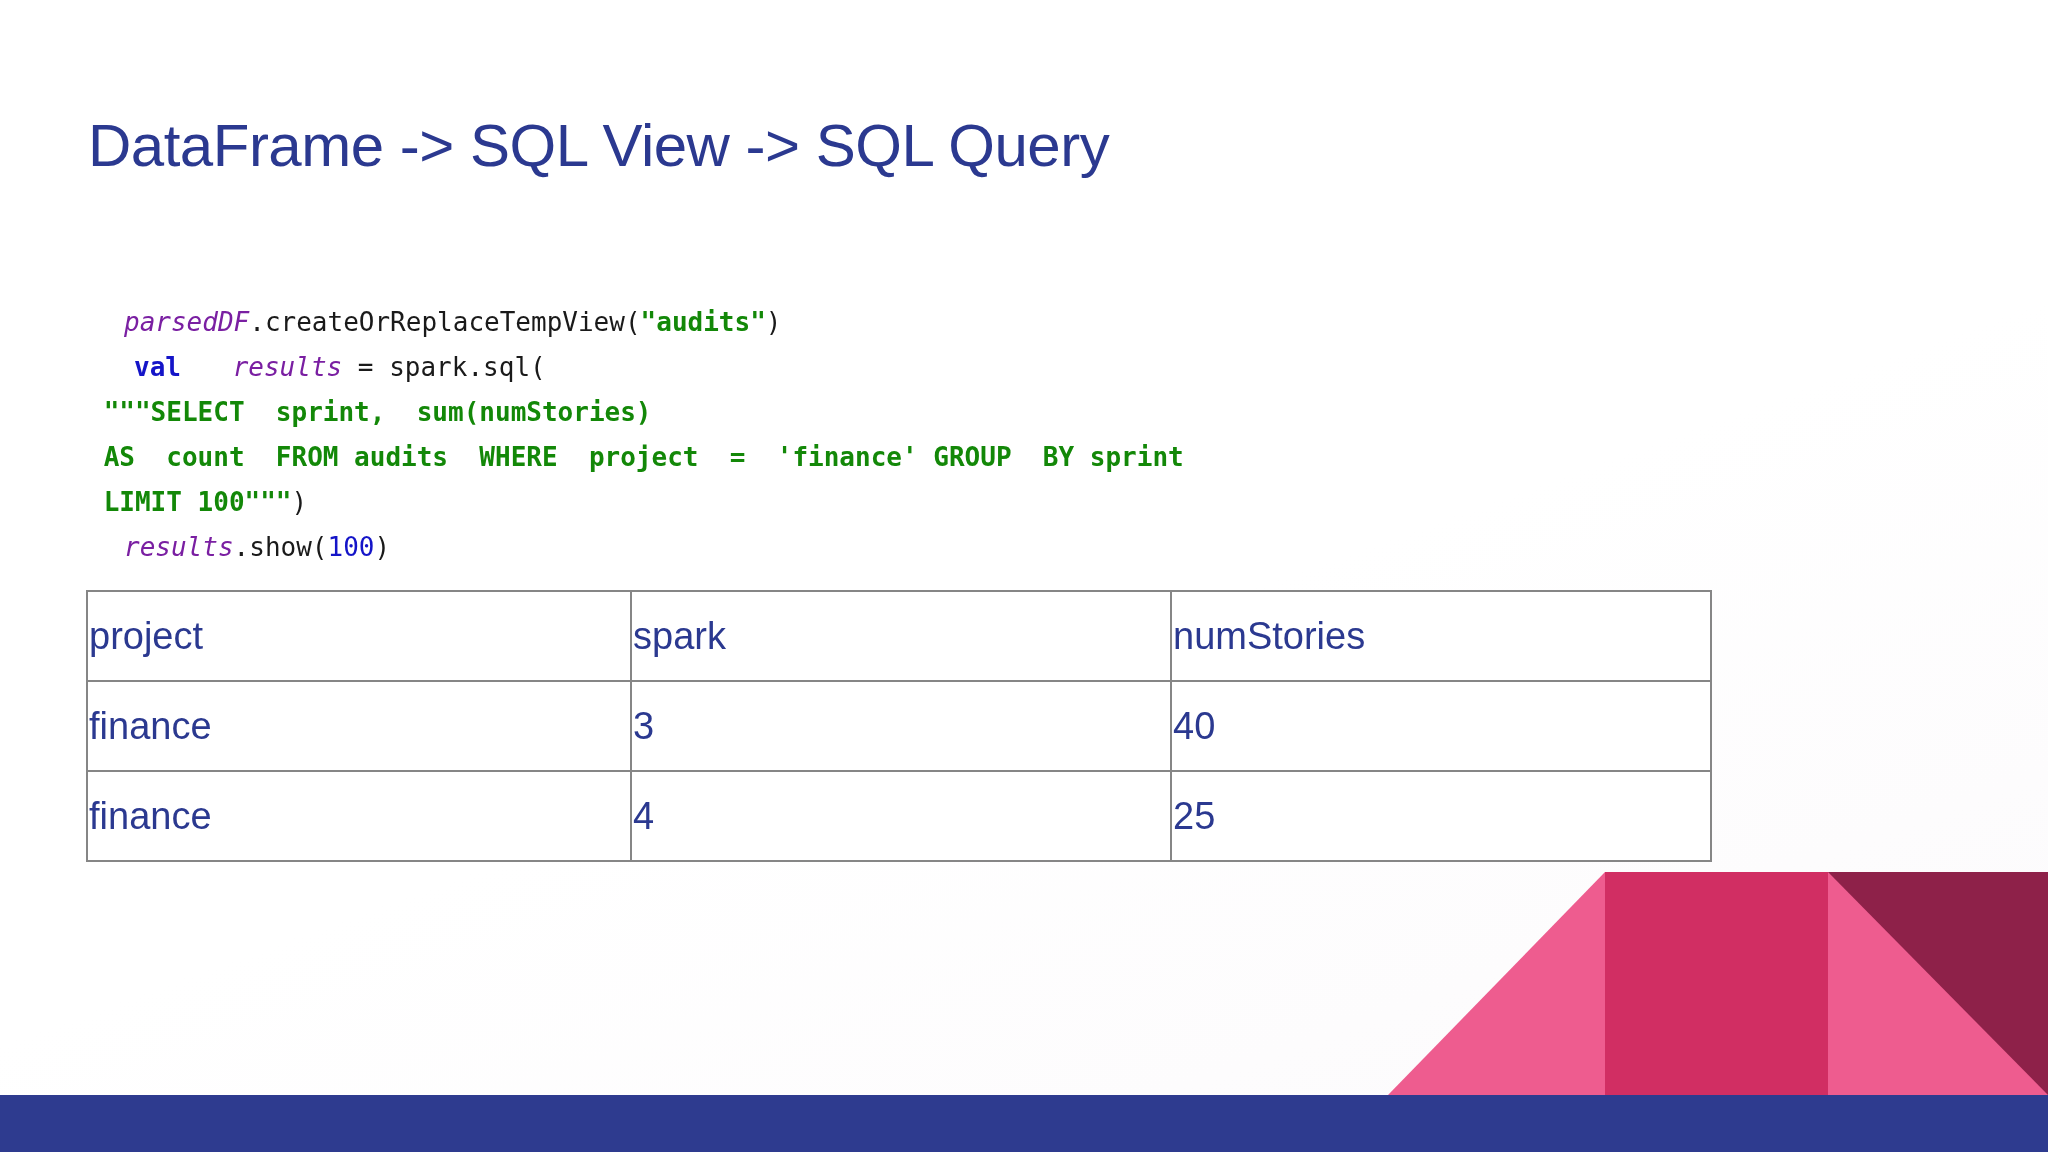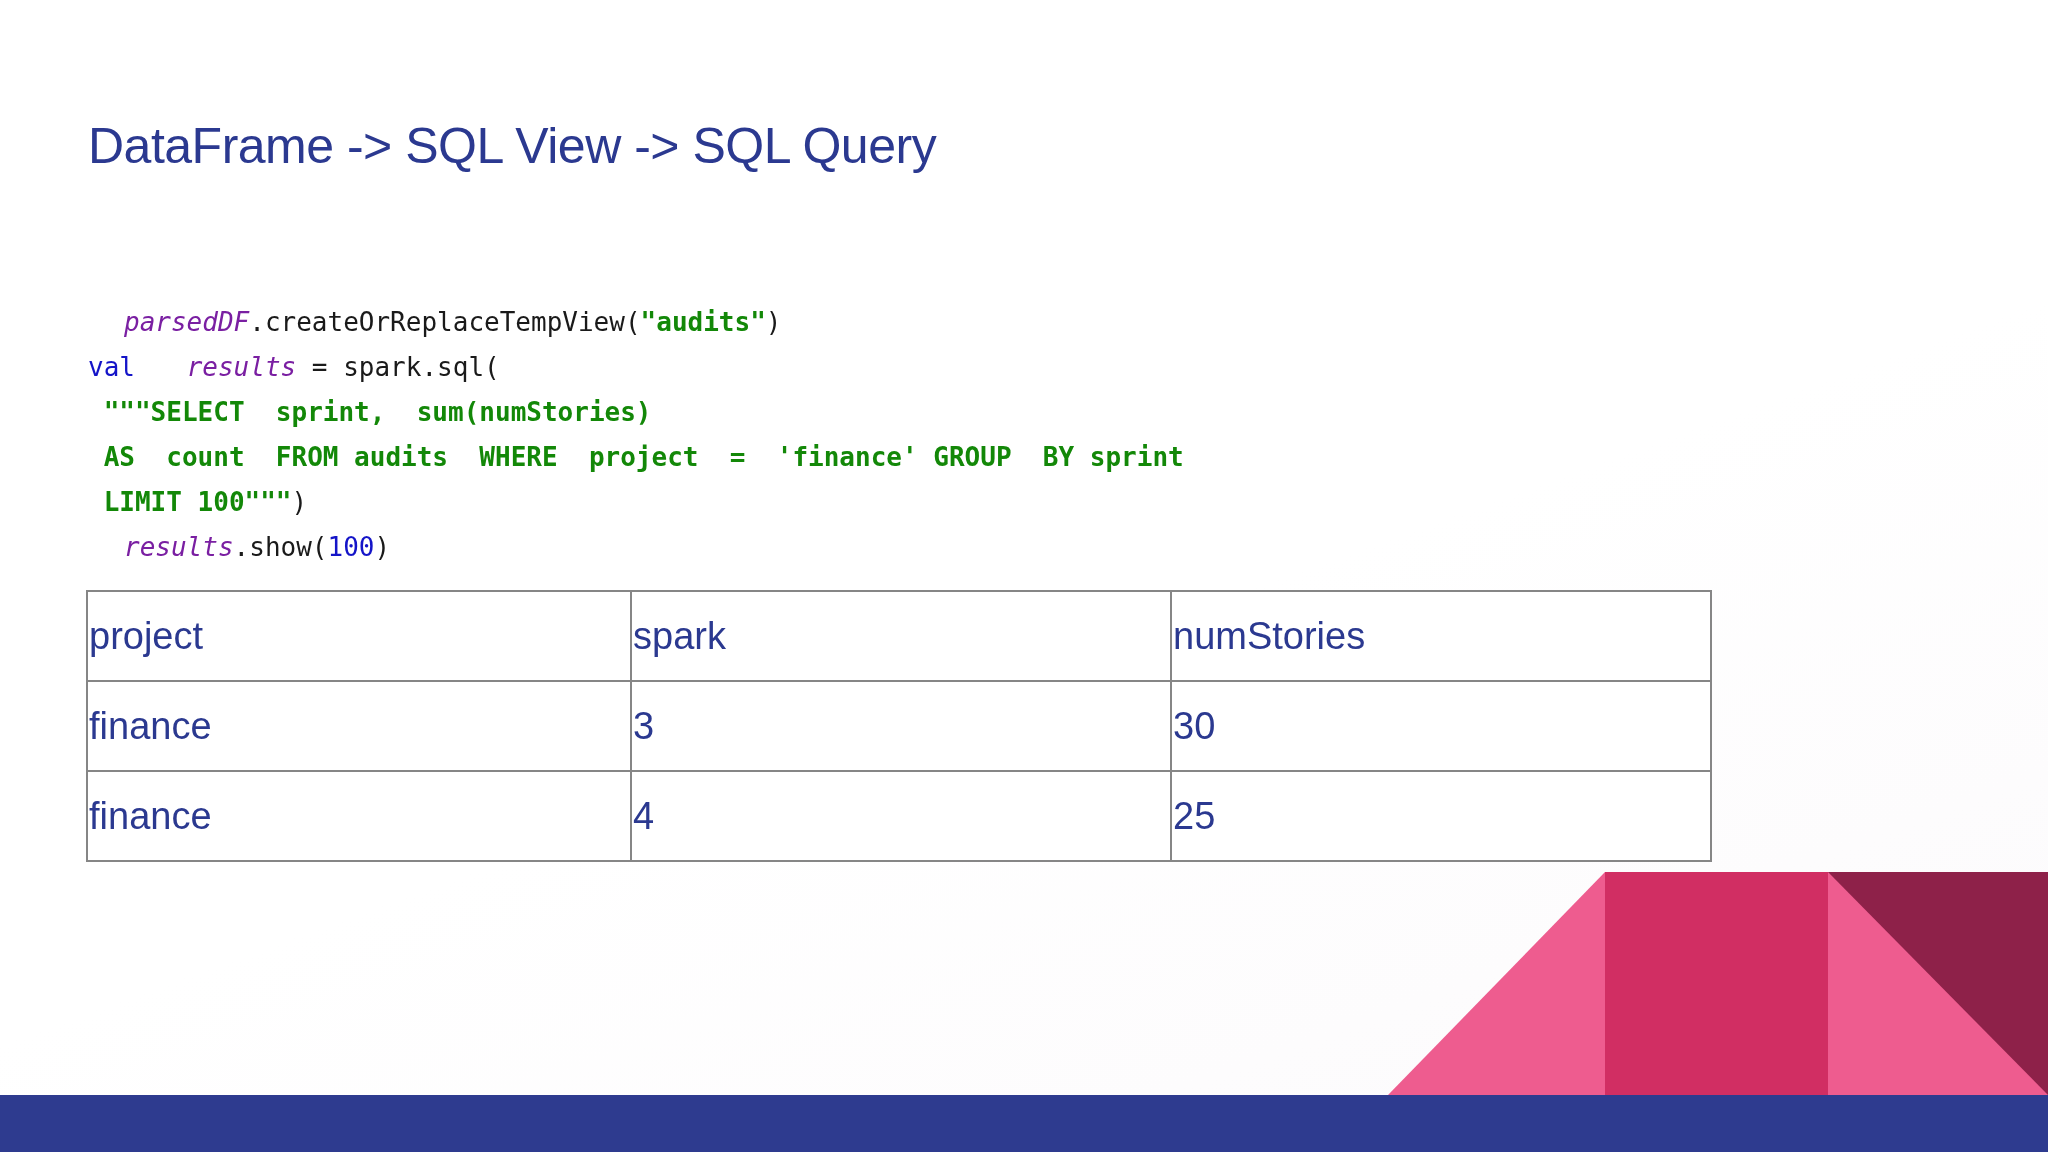--- a/index.html
+++ b/index.html
@@ -19,21 +19,21 @@
     background: linear-gradient(160deg, #ffffff 0%, #ffffff 55%, #fdfcfd 80%, #fbfafc 100%);
   }
 
   
   .slide-title {
     position: absolute;
     left: 88px;
     top: 98px;
     width: 1700px;
     font-family: "Liberation Sans", sans-serif;
-    font-size: 50px;
+    font-size: 60px;
     font-weight: 400;
     line-height: 96px;
     color: #2B3990;
     letter-spacing: -0.5px;
     white-space: nowrap;
   }
 
   
   .code-block {
     position: absolute;
@@ -41,21 +41,21 @@
     top: 300px;
     width: 1500px;
     font-family: "DejaVu Sans Mono", "Liberation Mono", monospace;
     font-size: 26px;
     line-height: 45px;
     color: #1a1a1a;
     white-space: pre;
   }
   .code-line { white-space: pre; }
   .tok-var     { color: #7A1FA2; font-style: italic; margin-left: 36px; }
-  .tok-kw      { color: #1414C8; font-weight: normal; }
+  .tok-kw      { color: #1414C8; font-weight: bold; margin-left: 46px; }
   .tok-str     { color: #138808; font-weight: bold; }
   .tok-num     { color: #1414C8; }
   .tok-plain   { color: #1a1a1a; }
 
   
   .result-table {
     position: absolute;
     left: 86px;
     top: 590px;
     width: 1624px;
@@ -107,21 +107,21 @@
     </colgroup>
     <tbody id="result-table-body">
         <tr>
           <td>project</td>
           <td>spark</td>
           <td>numStories</td>
         </tr>
         <tr>
           <td>finance</td>
           <td>3</td>
-          <td>30</td>
+          <td>40</td>
         </tr>
         <tr>
           <td>finance</td>
           <td>4</td>
           <td>25</td>
         </tr>
       </tbody>
   </table>
 
   <svg class="deco" viewBox="0 0 2048 1152" preserveAspectRatio="none">

